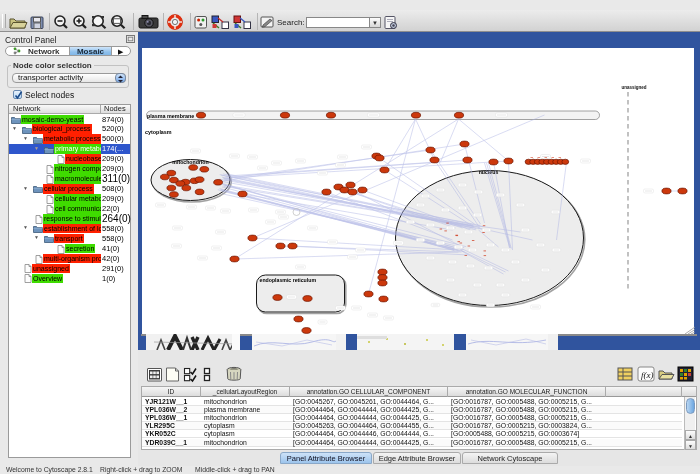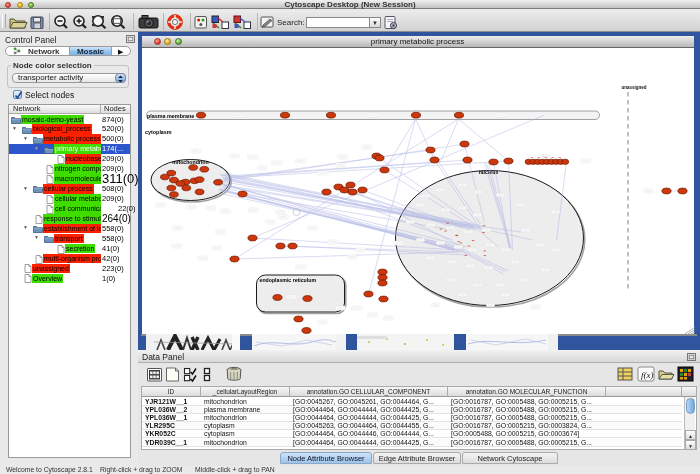--- a/index.html
+++ b/index.html
@@ -1,25 +1,19 @@
 <!DOCTYPE html>
 <html><head><meta charset="utf-8"><style>
 *{margin:0;padding:0;box-sizing:border-box;}
 body{font-family:"Liberation Sans",sans-serif;}
 #app{position:relative;width:700px;height:474px;background:#e9e9e9;overflow:hidden;}
 .abs{position:absolute;}
 </style></head><body>
 <div id="app">
 
-<div class="abs" style="left:0;top:0;width:700px;height:9px;background:linear-gradient(#f0f0f0,#c2c2c2);border-bottom:1px solid #7e7e7e;">
- <div class="abs" style="left:5px;top:1.5px;width:6px;height:6px;border-radius:50%;background:radial-gradient(circle at 35% 30%,#ff9a8a,#ee4b36 60%,#b92010);border:0.5px solid #a33;"></div>
- <div class="abs" style="left:16.5px;top:1.5px;width:6px;height:6px;border-radius:50%;background:radial-gradient(circle at 35% 30%,#ffe9a8,#f6b529 60%,#c07d00);border:0.5px solid #a80;"></div>
- <div class="abs" style="left:27.5px;top:1.5px;width:6px;height:6px;border-radius:50%;background:radial-gradient(circle at 35% 30%,#c7f0a0,#6bc13b 60%,#3c8a12);border:0.5px solid #571;"></div>
- <div class="abs" style="left:0;top:0px;width:700px;text-align:center;font-size:8px;font-weight:bold;color:#333;line-height:9px;">Cytoscape Desktop (New Session)</div>
-</div>
 
 <div class="abs" style="left:0;top:10px;width:700px;height:22px;background:linear-gradient(#ececec,#d2d2d2);border-bottom:1px solid #8e8e8e;">
  <div class="abs" style="left:2px;top:4px;width:1px;height:14px;background:#aaa;border-left:1px solid #fff;"></div>
  <div class="abs" style="left:5px;top:4px;width:1px;height:14px;background:#aaa;"></div>
 </div>
 <svg class="abs" style="left:0;top:10px;" width="700" height="22" viewBox="0 0 700 22">
 
 <g>
         <path d="M10 18 L10 9 L14 9 L16 11 L25 11 L25 18 Z" fill="#c9c280" stroke="#5a5430" stroke-width="1"></path>
 <path d="M10 18 L13 12.5 L27 12.5 L24.5 18 Z" fill="#d8d29a" stroke="#5a5430" stroke-width="1"></path>
@@ -204,40 +198,40 @@
           <path d="M1 8.5 L1 0.5 L5 0.5 L7 2.5 L7 8.5 Z" fill="#fdfdfd" stroke="#888" stroke-width="0.8"></path>
           <path d="M5 0.5 L5 2.5 L7 2.5" fill="none" stroke="#888" stroke-width="0.8"></path>
         </svg>
         <div class="abs" style="left:45px;top:59.2px;height:9.5px;max-width:47px;overflow:hidden;white-space:nowrap;background:#3fdc00;font-size:7px;line-height:9.5px;color:#000;padding:0 1px;">nitrogen compo</div>
         <div class="abs" style="left:93px;top:60.2px;font-size:7.5px;line-height:8px;color:#000;">209(0)</div>
         <svg class="abs" style="left:37px;top:69.9px;" width="8" height="9" viewBox="0 0 8 9">
           <path d="M1 8.5 L1 0.5 L5 0.5 L7 2.5 L7 8.5 Z" fill="#fdfdfd" stroke="#888" stroke-width="0.8"></path>
           <path d="M5 0.5 L5 2.5 L7 2.5" fill="none" stroke="#888" stroke-width="0.8"></path>
         </svg>
         <div class="abs" style="left:45px;top:69.2px;height:9.5px;max-width:47px;overflow:hidden;white-space:nowrap;background:#3fdc00;font-size:7px;line-height:9.5px;color:#000;padding:0 1px;">macromolecule</div>
-        <div class="abs" style="left:93px;top:70.2px;font-size:13px;line-height:8px;color:#000;">311(0)</div>
+        <div class="abs" style="left:93px;top:70.2px;font-size:10px;line-height:8px;color:#000;">311(0)</div>
         <div class="abs" style="left:14px;top:79.6px;font-size:5px;color:#555;">▼</div>
         <svg class="abs" style="left:24px;top:80.3px;" width="10" height="8" viewBox="0 0 10 8">
           <path d="M0.5 7.5 L0.5 1.5 L3.5 1.5 L4.5 2.7 L9.5 2.7 L9.5 7.5 Z" fill="#6d93bc" stroke="#3d5a7a" stroke-width="0.8"></path>
           <path d="M0.5 3.6 L9.5 3.6" stroke="#8fb0d0" stroke-width="0.8"></path>
         </svg>
         <div class="abs" style="left:34px;top:79.1px;height:9.5px;max-width:58px;overflow:hidden;white-space:nowrap;background:#ff2000;font-size:7px;line-height:9.5px;color:#000;padding:0 1px;">cellular process</div>
         <div class="abs" style="left:93px;top:80.1px;font-size:7.5px;line-height:8px;color:#000;">508(0)</div>
         <svg class="abs" style="left:37px;top:89.8px;" width="8" height="9" viewBox="0 0 8 9">
           <path d="M1 8.5 L1 0.5 L5 0.5 L7 2.5 L7 8.5 Z" fill="#fdfdfd" stroke="#888" stroke-width="0.8"></path>
           <path d="M5 0.5 L5 2.5 L7 2.5" fill="none" stroke="#888" stroke-width="0.8"></path>
         </svg>
         <div class="abs" style="left:45px;top:89.1px;height:9.5px;max-width:47px;overflow:hidden;white-space:nowrap;background:#3fdc00;font-size:7px;line-height:9.5px;color:#000;padding:0 1px;">cellular metabo</div>
         <div class="abs" style="left:93px;top:90.1px;font-size:7.5px;line-height:8px;color:#000;">209(0)</div>
         <svg class="abs" style="left:37px;top:99.8px;" width="8" height="9" viewBox="0 0 8 9">
           <path d="M1 8.5 L1 0.5 L5 0.5 L7 2.5 L7 8.5 Z" fill="#fdfdfd" stroke="#888" stroke-width="0.8"></path>
           <path d="M5 0.5 L5 2.5 L7 2.5" fill="none" stroke="#888" stroke-width="0.8"></path>
         </svg>
         <div class="abs" style="left:45px;top:99.0px;height:9.5px;max-width:47px;overflow:hidden;white-space:nowrap;background:#3fdc00;font-size:7px;line-height:9.5px;color:#000;padding:0 1px;">cell communicat</div>
-        <div class="abs" style="left:93px;top:100.0px;font-size:7.5px;line-height:8px;color:#000;margin-left:16px;">22(0)</div>
+        <div class="abs" style="left:93px;top:100.0px;font-size:7.5px;line-height:8px;color:#000;">22(0)</div>
         <svg class="abs" style="left:26px;top:109.7px;" width="8" height="9" viewBox="0 0 8 9">
           <path d="M1 8.5 L1 0.5 L5 0.5 L7 2.5 L7 8.5 Z" fill="#fdfdfd" stroke="#888" stroke-width="0.8"></path>
           <path d="M5 0.5 L5 2.5 L7 2.5" fill="none" stroke="#888" stroke-width="0.8"></path>
         </svg>
         <div class="abs" style="left:34px;top:109.0px;height:9.5px;max-width:58px;overflow:hidden;white-space:nowrap;background:#3fdc00;font-size:7px;line-height:9.5px;color:#000;padding:0 1px;">response to stimulu</div>
         <div class="abs" style="left:93px;top:110.0px;font-size:10px;line-height:8px;color:#000;">264(0)</div>
         <div class="abs" style="left:14px;top:119.4px;font-size:5px;color:#555;">▼</div>
         <svg class="abs" style="left:24px;top:120.1px;" width="10" height="8" viewBox="0 0 10 8">
           <path d="M0.5 7.5 L0.5 1.5 L3.5 1.5 L4.5 2.7 L9.5 2.7 L9.5 7.5 Z" fill="#6d93bc" stroke="#3d5a7a" stroke-width="0.8"></path>
           <path d="M0.5 3.6 L9.5 3.6" stroke="#8fb0d0" stroke-width="0.8"></path>
@@ -261,36 +255,30 @@
           <path d="M1 8.5 L1 0.5 L5 0.5 L7 2.5 L7 8.5 Z" fill="#fdfdfd" stroke="#888" stroke-width="0.8"></path>
           <path d="M5 0.5 L5 2.5 L7 2.5" fill="none" stroke="#888" stroke-width="0.8"></path>
         </svg>
         <div class="abs" style="left:34px;top:148.8px;height:9.5px;max-width:58px;overflow:hidden;white-space:nowrap;background:#ff2000;font-size:7px;line-height:9.5px;color:#000;padding:0 1px;">multi-organism pro</div>
         <div class="abs" style="left:93px;top:149.8px;font-size:7.5px;line-height:8px;color:#000;">42(0)</div>
         <svg class="abs" style="left:15px;top:159.4px;" width="8" height="9" viewBox="0 0 8 9">
           <path d="M1 8.5 L1 0.5 L5 0.5 L7 2.5 L7 8.5 Z" fill="#fdfdfd" stroke="#888" stroke-width="0.8"></path>
           <path d="M5 0.5 L5 2.5 L7 2.5" fill="none" stroke="#888" stroke-width="0.8"></path>
         </svg>
         <div class="abs" style="left:23px;top:158.8px;height:9.5px;max-width:69px;overflow:hidden;white-space:nowrap;background:#ff2000;font-size:7px;line-height:9.5px;color:#000;padding:0 1px;">unassigned</div>
-        <div class="abs" style="left:93px;top:159.8px;font-size:7.5px;line-height:8px;color:#000;">223(0)</div>
+        <div class="abs" style="left:93px;top:159.8px;font-size:7.5px;line-height:8px;color:#000;">291(0)</div>
         <svg class="abs" style="left:15px;top:169.4px;" width="8" height="9" viewBox="0 0 8 9">
           <path d="M1 8.5 L1 0.5 L5 0.5 L7 2.5 L7 8.5 Z" fill="#fdfdfd" stroke="#888" stroke-width="0.8"></path>
           <path d="M5 0.5 L5 2.5 L7 2.5" fill="none" stroke="#888" stroke-width="0.8"></path>
         </svg>
         <div class="abs" style="left:23px;top:168.7px;height:9.5px;max-width:69px;overflow:hidden;white-space:nowrap;background:#3fdc00;font-size:7px;line-height:9.5px;color:#000;padding:0 1px;">Overview</div>
         <div class="abs" style="left:93px;top:169.7px;font-size:7.5px;line-height:8px;color:#000;">1(0)</div>
       </div>
     </div>
 <div class="abs" style="left:138px;top:32px;width:562px;height:318px;background:#30549e;">
- <div class="abs" style="left:3.5px;top:3.5px;width:552px;height:12px;background:linear-gradient(#ececec,#b9b9b9);border-bottom:1px solid #666;">
-  <div class="abs" style="left:12px;top:2.5px;width:7px;height:7px;border-radius:50%;background:radial-gradient(circle at 35% 30%,#ffa79a,#e8452f 60%,#a81c08);border:0.5px solid #933;"></div>
-  <div class="abs" style="left:22.5px;top:2.5px;width:7px;height:7px;border-radius:50%;background:radial-gradient(circle at 35% 30%,#ffeaae,#f2b32c 60%,#b87a00);border:0.5px solid #970;"></div>
-  <div class="abs" style="left:33px;top:2.5px;width:7px;height:7px;border-radius:50%;background:radial-gradient(circle at 35% 30%,#c9f2a5,#62bd35 60%,#337d0d);border:0.5px solid #464;"></div>
-  <div class="abs" style="left:0;top:0;width:552px;text-align:center;font-size:8px;color:#111;line-height:12px;">primary metabolic process</div>
- </div>
  <div id="canvas" class="abs" style="left:3.5px;top:16px;width:552px;height:286px;background:#fff;"></div>
 <svg class="abs" style="left:3.5px;top:16px;" width="555" height="286" viewBox="0 0 555 286">
         <rect x="4.5" y="63.0" width="453" height="8.5" rx="4.2" fill="#f3f3f3" stroke="#8a8a8a" stroke-width="0.8"></rect>
         <text x="5.0" y="69.5" font-size="5.4" font-weight="bold" fill="#000">plasma membrane</text>
         <text x="3.0" y="85.5" font-size="5.4" font-weight="bold" fill="#000">cytoplasm</text>
         <ellipse cx="49.8" cy="133.5" rx="39.5" ry="20.5" fill="none" stroke="#555" stroke-width="1.6" opacity="0.55"></ellipse>
         <ellipse cx="48.5" cy="132.0" rx="39.5" ry="20.5" fill="#ededed" stroke="#1a1a1a" stroke-width="1"></ellipse>
         <text x="48.5" y="116.0" font-size="5.2" font-weight="bold" fill="#000" text-anchor="middle">mitochondrion</text>
         <ellipse cx="348.8" cy="191.5" rx="94" ry="67.5" fill="none" stroke="#555" stroke-width="1.6" opacity="0.55"></ellipse>
         <ellipse cx="347.5" cy="190.0" rx="94" ry="67.5" fill="#ededed" stroke="#1a1a1a" stroke-width="1"></ellipse>
@@ -647,27 +635,20 @@
  </div>
  <div class="abs" style="left:410px;top:0;width:10px;height:16px;background:#f0f0f0;"></div>
 </div>
 <svg class="abs" style="left:684px;top:326px;" width="12" height="9" viewBox="0 0 12 9">
       <line x1="1" y1="8" x2="11" y2="1" stroke="#999" stroke-width="0.8"></line>
       <line x1="4" y1="8" x2="11" y2="3.5" stroke="#999" stroke-width="0.8"></line>
       <line x1="7" y1="8" x2="11" y2="6" stroke="#999" stroke-width="0.8"></line>
     </svg>
 
 <div class="abs" style="left:138px;top:350px;width:562px;height:116px;background:#e6e6e6;">
- <div class="abs" style="left:0;top:0;width:562px;height:13px;background:linear-gradient(#f2f2f2,#d8d8d8);border-bottom:1px solid #b0b0b0;">
-  <div class="abs" style="left:4px;top:2px;font-size:8.5px;color:#222;">Data Panel</div>
-  <svg class="abs" style="left:549px;top:2.5px;" width="9" height="8" viewBox="0 0 9 8">
-          <rect x="0.5" y="0.5" width="8" height="7" fill="none" stroke="#777" stroke-width="1"></rect>
-          <rect x="2.2" y="2.2" width="4.6" height="3.6" fill="none" stroke="#777" stroke-width="0.8"></rect>
-        </svg>
- </div>
 
  <svg class="abs" style="left:0;top:13px;" width="562" height="23" viewBox="0 0 562 23">
   <g>
           <rect x="9.5" y="5.5" width="14" height="12.5" rx="0.5" fill="#fff" stroke="#555" stroke-width="1"></rect>
           <rect x="11" y="7" width="11" height="9.5" fill="#3c3c3c"></rect>
           <rect x="12" y="8.5" width="2.6" height="2.6" fill="#eee"></rect>
           <rect x="15.2" y="8.5" width="2.6" height="2.6" fill="#eee"></rect>
           <rect x="18.4" y="8.5" width="2.6" height="2.6" fill="#eee"></rect>
           <rect x="12" y="12.5" width="2.6" height="2.6" fill="#eee"></rect>
           <rect x="15.2" y="12.5" width="2.6" height="2.6" fill="#eee"></rect>
@@ -758,21 +739,21 @@
         <div class="abs" style="left:3px;top:51.5px;width:55px;font-size:6.8px;font-weight:bold;color:#111;line-height:8.2px;overflow:hidden;white-space:nowrap;">YDR039C__1</div>
         <div class="abs" style="left:62px;top:51.5px;width:85px;font-size:6.8px;font-weight:normal;color:#111;line-height:8.2px;overflow:hidden;white-space:nowrap;">mitochondrion</div>
         <div class="abs" style="left:151px;top:51.5px;width:154px;font-size:6.8px;font-weight:normal;color:#111;line-height:8.2px;overflow:hidden;white-space:nowrap;">[GO:0044464, GO:0044444, GO:0044425, G...</div>
         <div class="abs" style="left:309px;top:51.5px;width:154px;font-size:6.8px;font-weight:normal;color:#111;line-height:8.2px;overflow:hidden;white-space:nowrap;">[GO:0016787, GO:0005488, GO:0005215, G...</div>
         <div class="abs" style="left:542px;top:10px;width:11px;height:53px;background:#f0f0f0;border-left:1px solid #bbb;">
 <div class="abs" style="left:1px;top:1px;width:9px;height:16px;border-radius:4.5px;background:linear-gradient(90deg,#b9d6f2,#6ca6e0);border:0.5px solid #7a9ac0;"></div>
 <div class="abs" style="left:0;top:33px;width:11px;height:10px;background:linear-gradient(#fdfdfd,#dcdcdc);border:0.5px solid #aaa;font-size:5px;text-align:center;line-height:10px;color:#333;">▲</div>
 <div class="abs" style="left:0;top:43px;width:11px;height:10px;background:linear-gradient(#fdfdfd,#dcdcdc);border:0.5px solid #aaa;font-size:5px;text-align:center;line-height:10px;color:#333;">▼</div>
 </div>
       </div>
- <div class="abs" style="left:142px;top:102px;width:92px;height:12px;background:linear-gradient(#cde2f8,#9cc4ec);border:1px solid #8aa8c8;border-radius:3px 3px 0 0;text-align:center;font-size:7.5px;color:#112;line-height:12px;">Node Attribute Browser</div>
+ <div class="abs" style="left:142px;top:102px;width:92px;height:12px;background:linear-gradient(#cde2f8,#9cc4ec);border:1px solid #8aa8c8;border-radius:3px 3px 0 0;text-align:center;font-size:7.5px;color:#112;line-height:12px;">Panel Attribute Browser</div>
  <div class="abs" style="left:235px;top:102px;width:88px;height:12px;background:linear-gradient(#f4f4f4,#dcdcdc);border:1px solid #aaa;border-radius:3px 3px 0 0;text-align:center;font-size:7.5px;color:#222;line-height:12px;">Edge Attribute Browser</div>
  <div class="abs" style="left:324px;top:102px;width:96px;height:12px;background:linear-gradient(#f4f4f4,#dcdcdc);border:1px solid #aaa;border-radius:3px 3px 0 0;text-align:center;font-size:7.5px;color:#222;line-height:12px;">Network Cytoscape Browser</div>
 </div>
 
 <div class="abs" style="left:0;top:466px;width:700px;height:8px;background:#e9e9e9;">
  <div class="abs" style="left:6px;top:0px;font-size:6.8px;color:#333;">Welcome to Cytoscape 2.8.1</div>
  <div class="abs" style="left:100px;top:0px;font-size:6.8px;color:#333;">Right-click + drag to ZOOM</div>
  <div class="abs" style="left:195px;top:0px;font-size:6.8px;color:#333;">Middle-click + drag to PAN</div>
 </div>
 </div>

